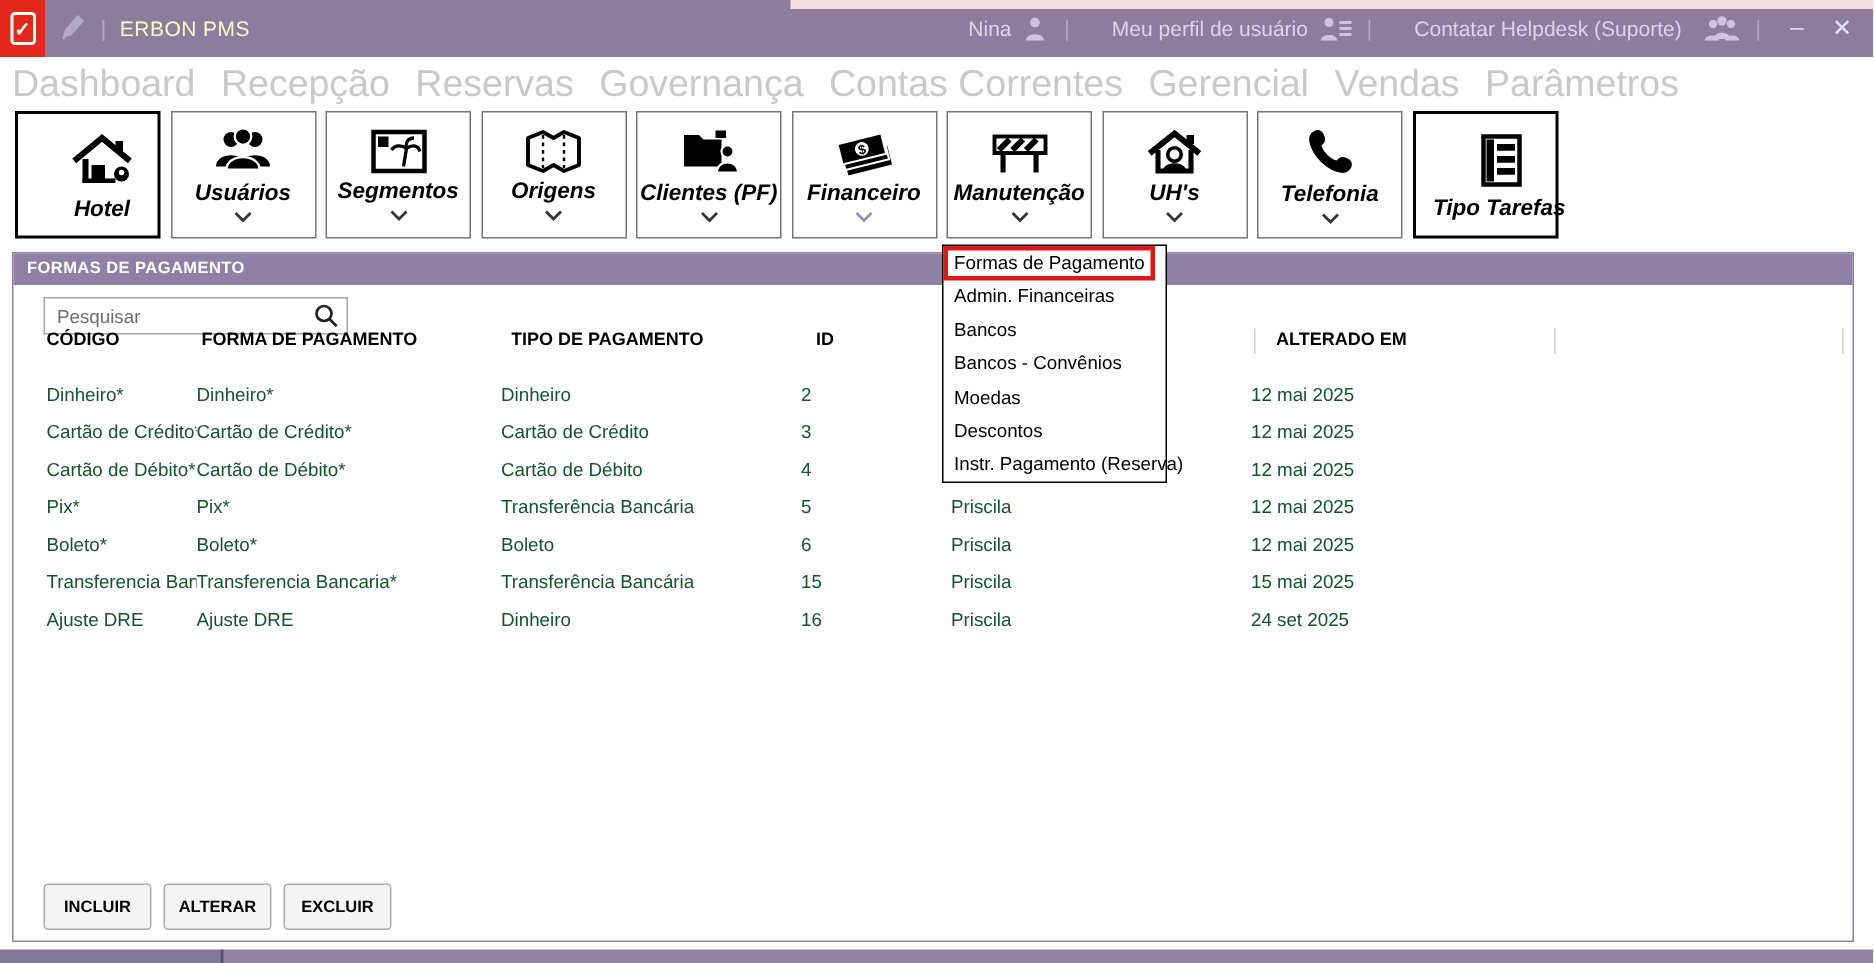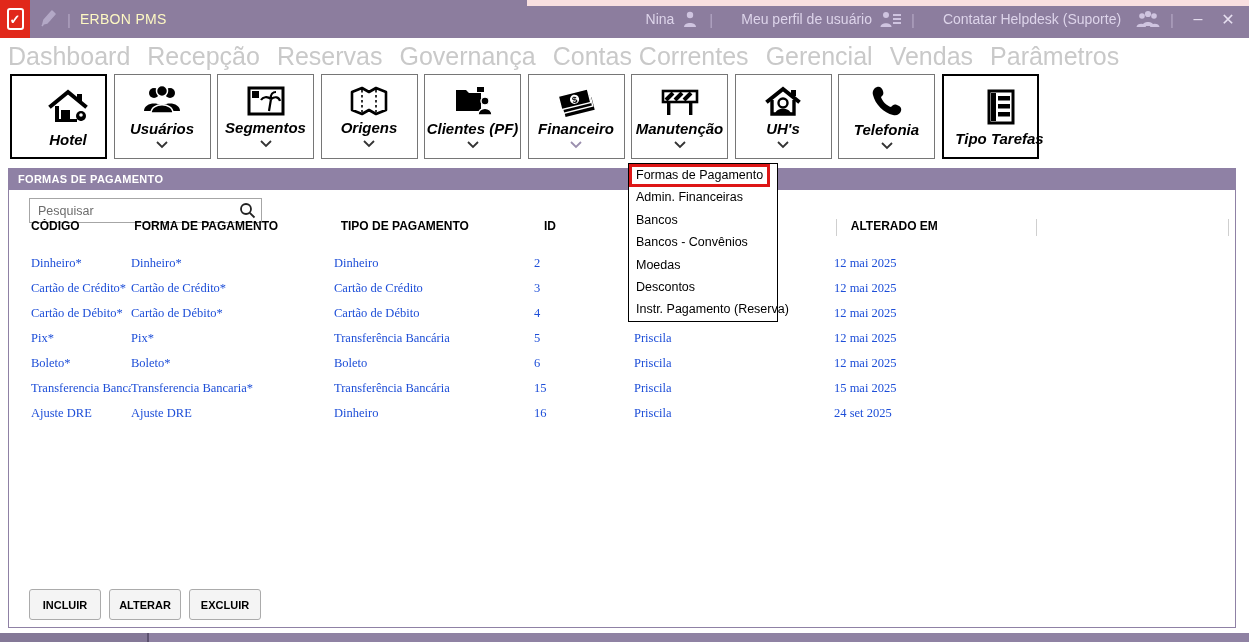--- a/index.html
+++ b/index.html
@@ -25,29 +25,29 @@
   
   .toolbar { position:absolute; left:10px; top:74px; display:flex; gap:6.5px; }
   .tool-btn { width:97px; height:85px; background:#fff; border:1px solid #767676; display:flex; flex-direction:column; align-items:center; justify-content:center; gap:3px; padding:3px 1px; }
   .tool-btn.emph { border:2px solid #000;padding-left:20px; }
   .tool-label { font-size:15px; font-weight:600; color:#000; white-space:nowrap;font-style:italic; }
   .chev { height:9px; }
 
   
   .panel { position:absolute; left:8px; top:168px; width:1228px; height:460px; border:1px solid #8f81a5; background:#fff; }
   .panel-header { position:absolute; left:0; top:0; width:100%; height:21px; background:#8f81a5; color:#fff; font-size:11px; font-weight:bold; letter-spacing:0.3px; line-height:21px; padding-left:9px; }
-  .search-box { position:absolute; left:20px; top:29px; width:233px; height:25px; border:1px solid #a6a6a6; background:#fff; display:flex; align-items:center; }
+  .search-box { position:absolute; left:20px; top:29px; width:203px; height:25px; border:1px solid #a6a6a6; background:#fff; display:flex; align-items:center; }
   .search-box input { flex:1; border:none; outline:none; font-size:12.5px; color:#333; padding-left:8px; font-family:"Liberation Sans",sans-serif; background:transparent; }
   .search-box input::placeholder { color:#6d6d6d; }
   .search-icon { flex:0 0 28px; display:flex; align-items:center; justify-content:center; }
 
   
   .thead { position:absolute; left:22px; top:50px; height:18px; font-size:12px; font-weight:bold; color:#000; white-space:nowrap; }
   .trows { position:absolute; left:22px; top:82px; }
-  .trow { height:25px; line-height:25px; font-size:12.5px; color:#1d4ed8; white-space:nowrap;font-family:Liberation Serif, serif; }
+  .trow { height:25px; line-height:25px; font-size:12.5px; color:#14532d; white-space:nowrap; }
   .cell { display:inline-block; vertical-align:top; overflow:hidden; white-space:nowrap; padding-right:10px; }
   .c0{width:100px;} .c1{width:203px;} .c2{width:200px;} .c3{width:100px;} .c4{width:200px;} .c5{width:195px;}
   .hsep { position:absolute; top:0; width:1px; height:17px; background:#cfcfcf; }
 
   
   .dropdown { position:absolute; left:628px; top:163px; width:150px; background:#fff; border:1px solid #000; z-index:40; }
   .dd-item { height:22.4px; line-height:22.4px; padding-left:7px; font-size:12.5px; color:#000; white-space:nowrap; }
   .red-box { position:absolute; left:0; top:0; width:141px; height:23px; border:3px solid #dd1616; z-index:45; pointer-events:none; }
 
   

